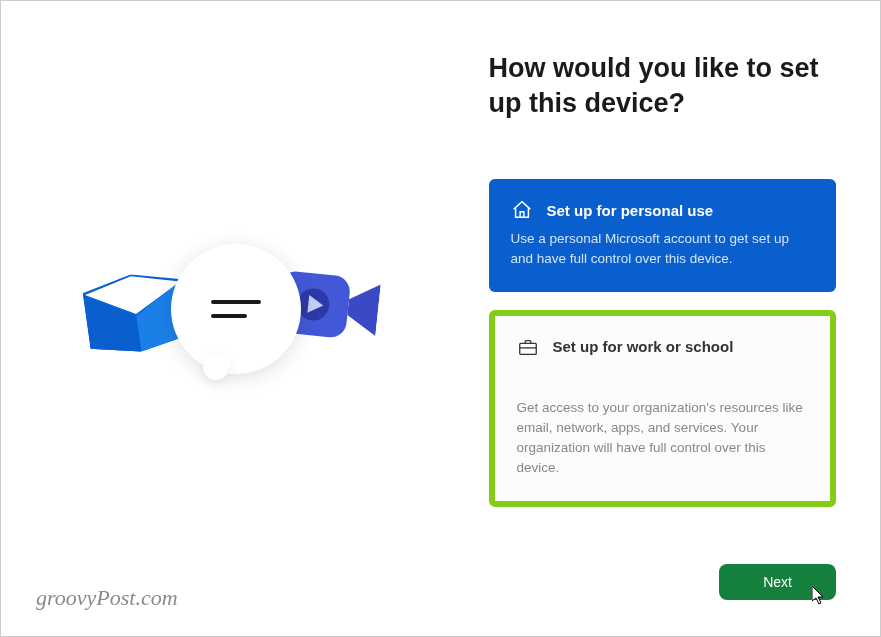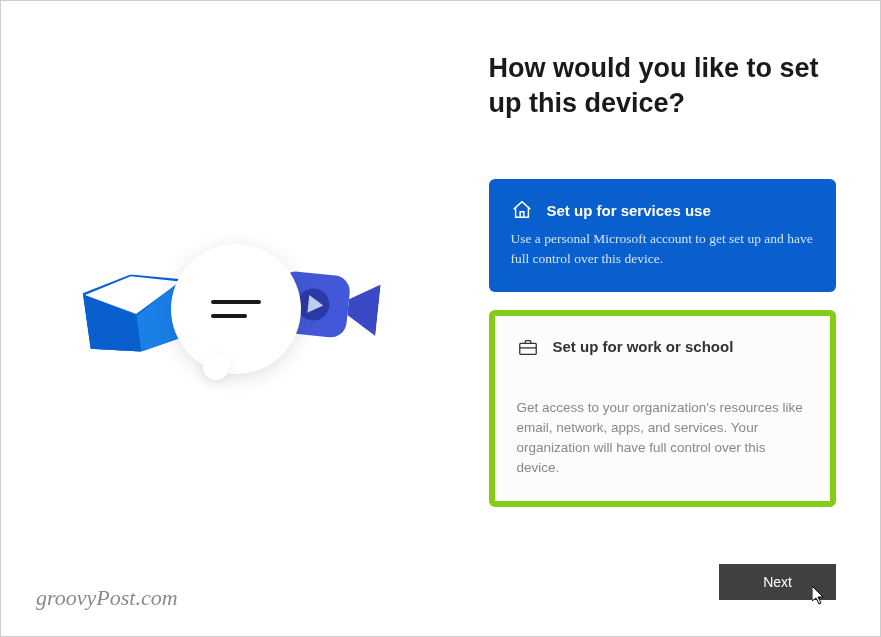--- a/index.html
+++ b/index.html
@@ -120,33 +120,33 @@
       flex-shrink: 0;
     }
     .option-title {
       font-size: 15px;
       font-weight: 600;
     }
     .option-desc {
       font-size: 13.5px;
       line-height: 1.5;
     }
-    .option-card.selected .option-desc { color: #d3e4f8; font-family: Liberation Serif, serif; }
+    .option-card.selected .option-desc { color: #d3e4f8; }
     .option-card.unselected .option-desc { color: #888888; margin-top: 40px; }
     .option-card.unselected .option-title { color: #333333; }
     .next-button {
       position: absolute;
       right: 44px;
       bottom: 36px;
-      background: #404040;
+      background: #15803d;
       color: #ffffff;
       border: none;
       padding: 10px 44px;
       font-size: 14px;
-      border-radius: 0;
+      border-radius: 8px;
       cursor: pointer;
       font-family: inherit;
     }
     .cursor {
       position: absolute;
       right: 54px;
       bottom: 30px;
       z-index: 10;
       pointer-events: none;
     }
@@ -194,21 +194,21 @@
 
     <div class="option-card selected">
       <div class="option-header">
         <span class="option-icon">
           <svg width="22" height="22" viewBox="0 0 24 24" fill="none" stroke="#ffffff" stroke-width="1.6">
             <path d="M3 11 L12 3 L21 11"></path>
             <path d="M5 10 V20 H19 V10"></path>
             <path d="M10 20 V14 H14 V20"></path>
           </svg>
         </span>
-        <span class="option-title">Set up for services use</span>
+        <span class="option-title">Set up for personal use</span>
       </div>
       <div class="option-desc">Use a personal Microsoft account to get set up and have full control over this device.</div>
     </div>
 
     <div class="option-card unselected">
       <div class="option-header">
         <span class="option-icon">
           <svg width="22" height="22" viewBox="0 0 24 24" fill="none" stroke="#333333" stroke-width="1.4">
             <rect x="3" y="8" width="18" height="12" rx="1"></rect>
             <path d="M3 13 H21"></path>

